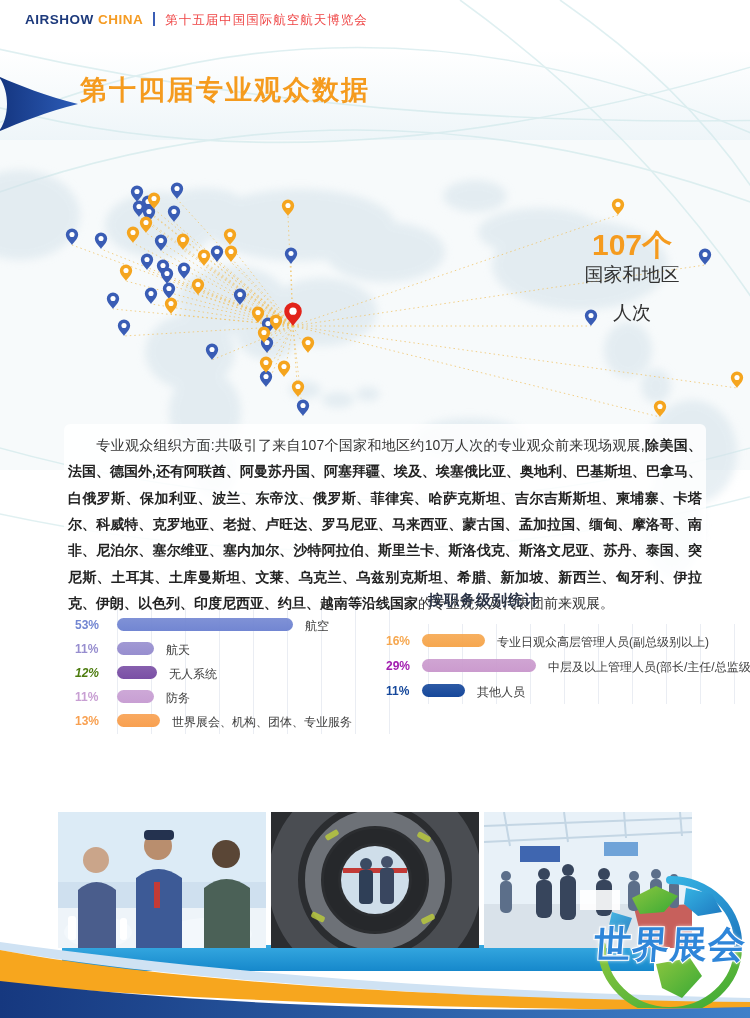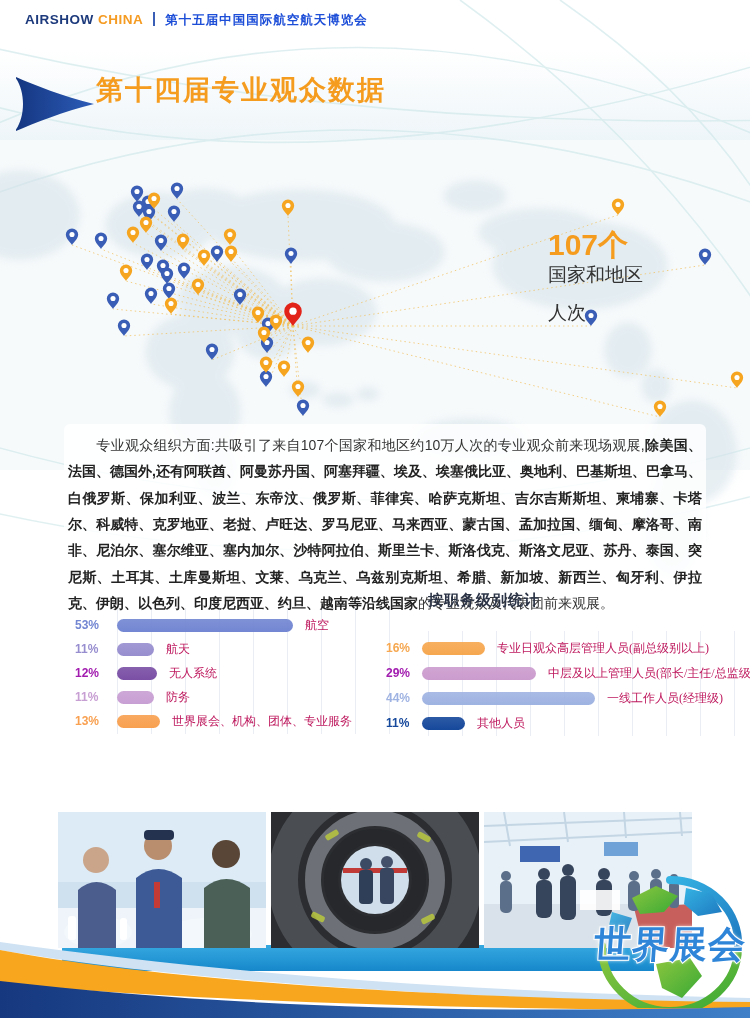--- a/index.html
+++ b/index.html
@@ -4,55 +4,55 @@
 <style>
   html,body{margin:0;padding:0;}
   body{width:750px;height:1018px;position:relative;overflow:hidden;
        font-family:"Liberation Sans","DejaVu Sans",sans-serif;background:#ffffff;}
   .abs{position:absolute;}
   
   #topbar{left:25px;top:12px;display:flex;align-items:flex-start;z-index:10;}
   #brand{font-size:13.5px;font-weight:bold;letter-spacing:.5px;color:#1d3a7c;}
   #brand .accent{color:#f59b22;}
   #topbar .sep{width:2px;height:14px;background:#3a5db5;margin:0 10px;}
-  #event-name{font-size:12.5px;font-weight:700;color:#1d4ed8;letter-spacing:1px;}
-  
-  #title-row{left:16px;top:62px;width:620px;height:60px;z-index:6;}
+  #event-name{font-size:12.5px;font-weight:400;color:#ef4444;letter-spacing:1px;}
+  
+  #title-row{left:0;top:62px;width:620px;height:60px;z-index:6;}
   #page-title{position:absolute;left:80px;top:10px;font-size:27px;font-weight:bold;
               color:#f59b1e;letter-spacing:2px;}
   
   #bg-svg{left:0;top:0;z-index:0;}
   #map-svg{left:0;top:0;z-index:2;}
-  #map-stats{left:548px;top:228px;width:168px;text-align:left;z-index:3;}
+  #map-stats{left:548px;top:228px;width:168px;text-align:center;z-index:3;}
   .stat-value{font-size:30px;font-weight:bold;color:#f59b1e;line-height:1.15;}
   .stat-label{font-size:19px;color:#333;line-height:1.3;margin-bottom:14px;}
   
   #visitor-paragraph{left:64px;top:424px;width:634px;z-index:4;
       background:rgba(255,255,255,.84);border-radius:6px;padding:8px 4px;
       font-size:14px;line-height:1.88;color:#333;text-align:justify;}
   #visitor-paragraph .indent{display:inline-block;width:2em;}
   #visitor-paragraph b{color:#222;}
   
   .chart{z-index:5;}
   #chart-industry{left:75px;top:598px;width:330px;}
   #chart-position{left:386px;top:591px;width:364px;}
   .chart-title{font-size:15px;font-weight:bold;color:#2b3446;letter-spacing:1px;}
   #chart-industry .chart-title{margin-left:8px;}
   #chart-position .chart-title{margin-left:42px;}
   .chart-body{position:relative;}
   #chart-industry .chart-body{margin-top:20px;}
-  #chart-position .chart-body{margin-top:31px;}
+  #chart-position .chart-body{margin-top:24px;}
   .chart-body::before{content:"";position:absolute;left:42px;right:10px;top:-10px;bottom:-6px;
       background:repeating-linear-gradient(to right,rgba(150,165,195,.20) 0 1px,transparent 1px 34px);}
-  .bar-row{position:relative;display:flex;align-items:center;height:14px;margin-bottom:10px;}
+  .bar-row{position:relative;display:flex;height:14px;margin-bottom:10px;}
   #chart-position .bar-row{margin-bottom:11px;}
   .bar-row .pct{width:36px;font-size:12px;font-weight:bold;flex:0 0 auto;}
   #chart-position .bar-row .pct{width:30px;}
   .bar-row .bar{height:13px;border-radius:7px;margin-left:6px;flex:0 0 auto;}
-  .bar-row .cat{font-size:12px;color:#be185d;margin-left:12px;white-space:nowrap;font-family:Liberation Serif, serif;}
+  .bar-row .cat{font-size:12px;color:#404040;margin-left:12px;white-space:nowrap;}
   
   #photo-strip{left:58px;top:812px;width:634px;display:flex;gap:5px;z-index:7;}
   .photo{flex:1;height:136px;overflow:hidden;background:#9db6c9;}
   .photo svg{display:block;}
   #photo-band{left:62px;top:945px;width:592px;height:26px;z-index:6;
       background:linear-gradient(#36a9e1,#1688cb);border-radius:4px 0 0 4px;}
   
   #wave-svg{left:0;top:918px;z-index:8;}
   
   #watermark{left:586px;top:876px;width:168px;height:132px;z-index:30;}
@@ -394,21 +394,21 @@
         <span class="pct" style="color: rgb(114, 134, 210);">53%</span>
         <span class="bar" style="width: 176px; background: linear-gradient(rgba(114, 134, 210, 0.9), rgb(114, 134, 210));"></span>
         <span class="cat">航空</span>
       </div>
       <div class="bar-row">
         <span class="pct" style="color: rgb(151, 142, 207);">11%</span>
         <span class="bar" style="width: 37px; background: linear-gradient(rgba(151, 142, 207, 0.9), rgb(151, 142, 207));"></span>
         <span class="cat">航天</span>
       </div>
       <div class="bar-row">
-        <span class="pct" style="color: #a21caf;">12%</span>
+        <span class="pct" style="color: #4d7c0f; font-style: italic;">12%</span>
         <span class="bar" style="width: 40px; background: linear-gradient(rgba(122, 79, 165, 0.9), rgb(122, 79, 165));"></span>
         <span class="cat">无人系统</span>
       </div>
       <div class="bar-row">
         <span class="pct" style="color: rgb(200, 159, 211);">11%</span>
         <span class="bar" style="width: 37px; background: linear-gradient(rgba(200, 159, 211, 0.9), rgb(200, 159, 211));"></span>
         <span class="cat">防务</span>
       </div>
       <div class="bar-row">
         <span class="pct" style="color: rgb(248, 160, 80);">13%</span>
@@ -422,25 +422,20 @@
   <div class="chart-body">
       <div class="bar-row">
         <span class="pct" style="color: rgb(246, 167, 79);">16%</span>
         <span class="bar" style="width: 63px; background: linear-gradient(rgba(246, 167, 79, 0.9), rgb(246, 167, 79));"></span>
         <span class="cat">专业日观众高层管理人员(副总级别以上)</span>
       </div>
       <div class="bar-row">
         <span class="pct" style="color: #a21caf;">29%</span>
         <span class="bar" style="width: 114px; background: linear-gradient(rgba(203, 155, 206, 0.9), rgb(203, 155, 206));"></span>
         <span class="cat">中层及以上管理人员(部长/主任/总监级别以上)</span>
-      </div>
-      <div class="bar-row">
-        <span class="pct" style="color: rgb(159, 179, 226);">44%</span>
-        <span class="bar" style="width: 173px; background: linear-gradient(rgba(159, 179, 226, 0.9), rgb(159, 179, 226));"></span>
-        <span class="cat">一线工作人员(经理级)</span>
       </div>
       <div class="bar-row">
         <span class="pct" style="color: rgb(22, 72, 155);">11%</span>
         <span class="bar" style="width: 43px; background: linear-gradient(rgba(22, 72, 155, 0.9), rgb(22, 72, 155));"></span>
         <span class="cat">其他人员</span>
       </div>
     </div>
 </div>
 
 <div id="photo-band" class="abs"></div>

